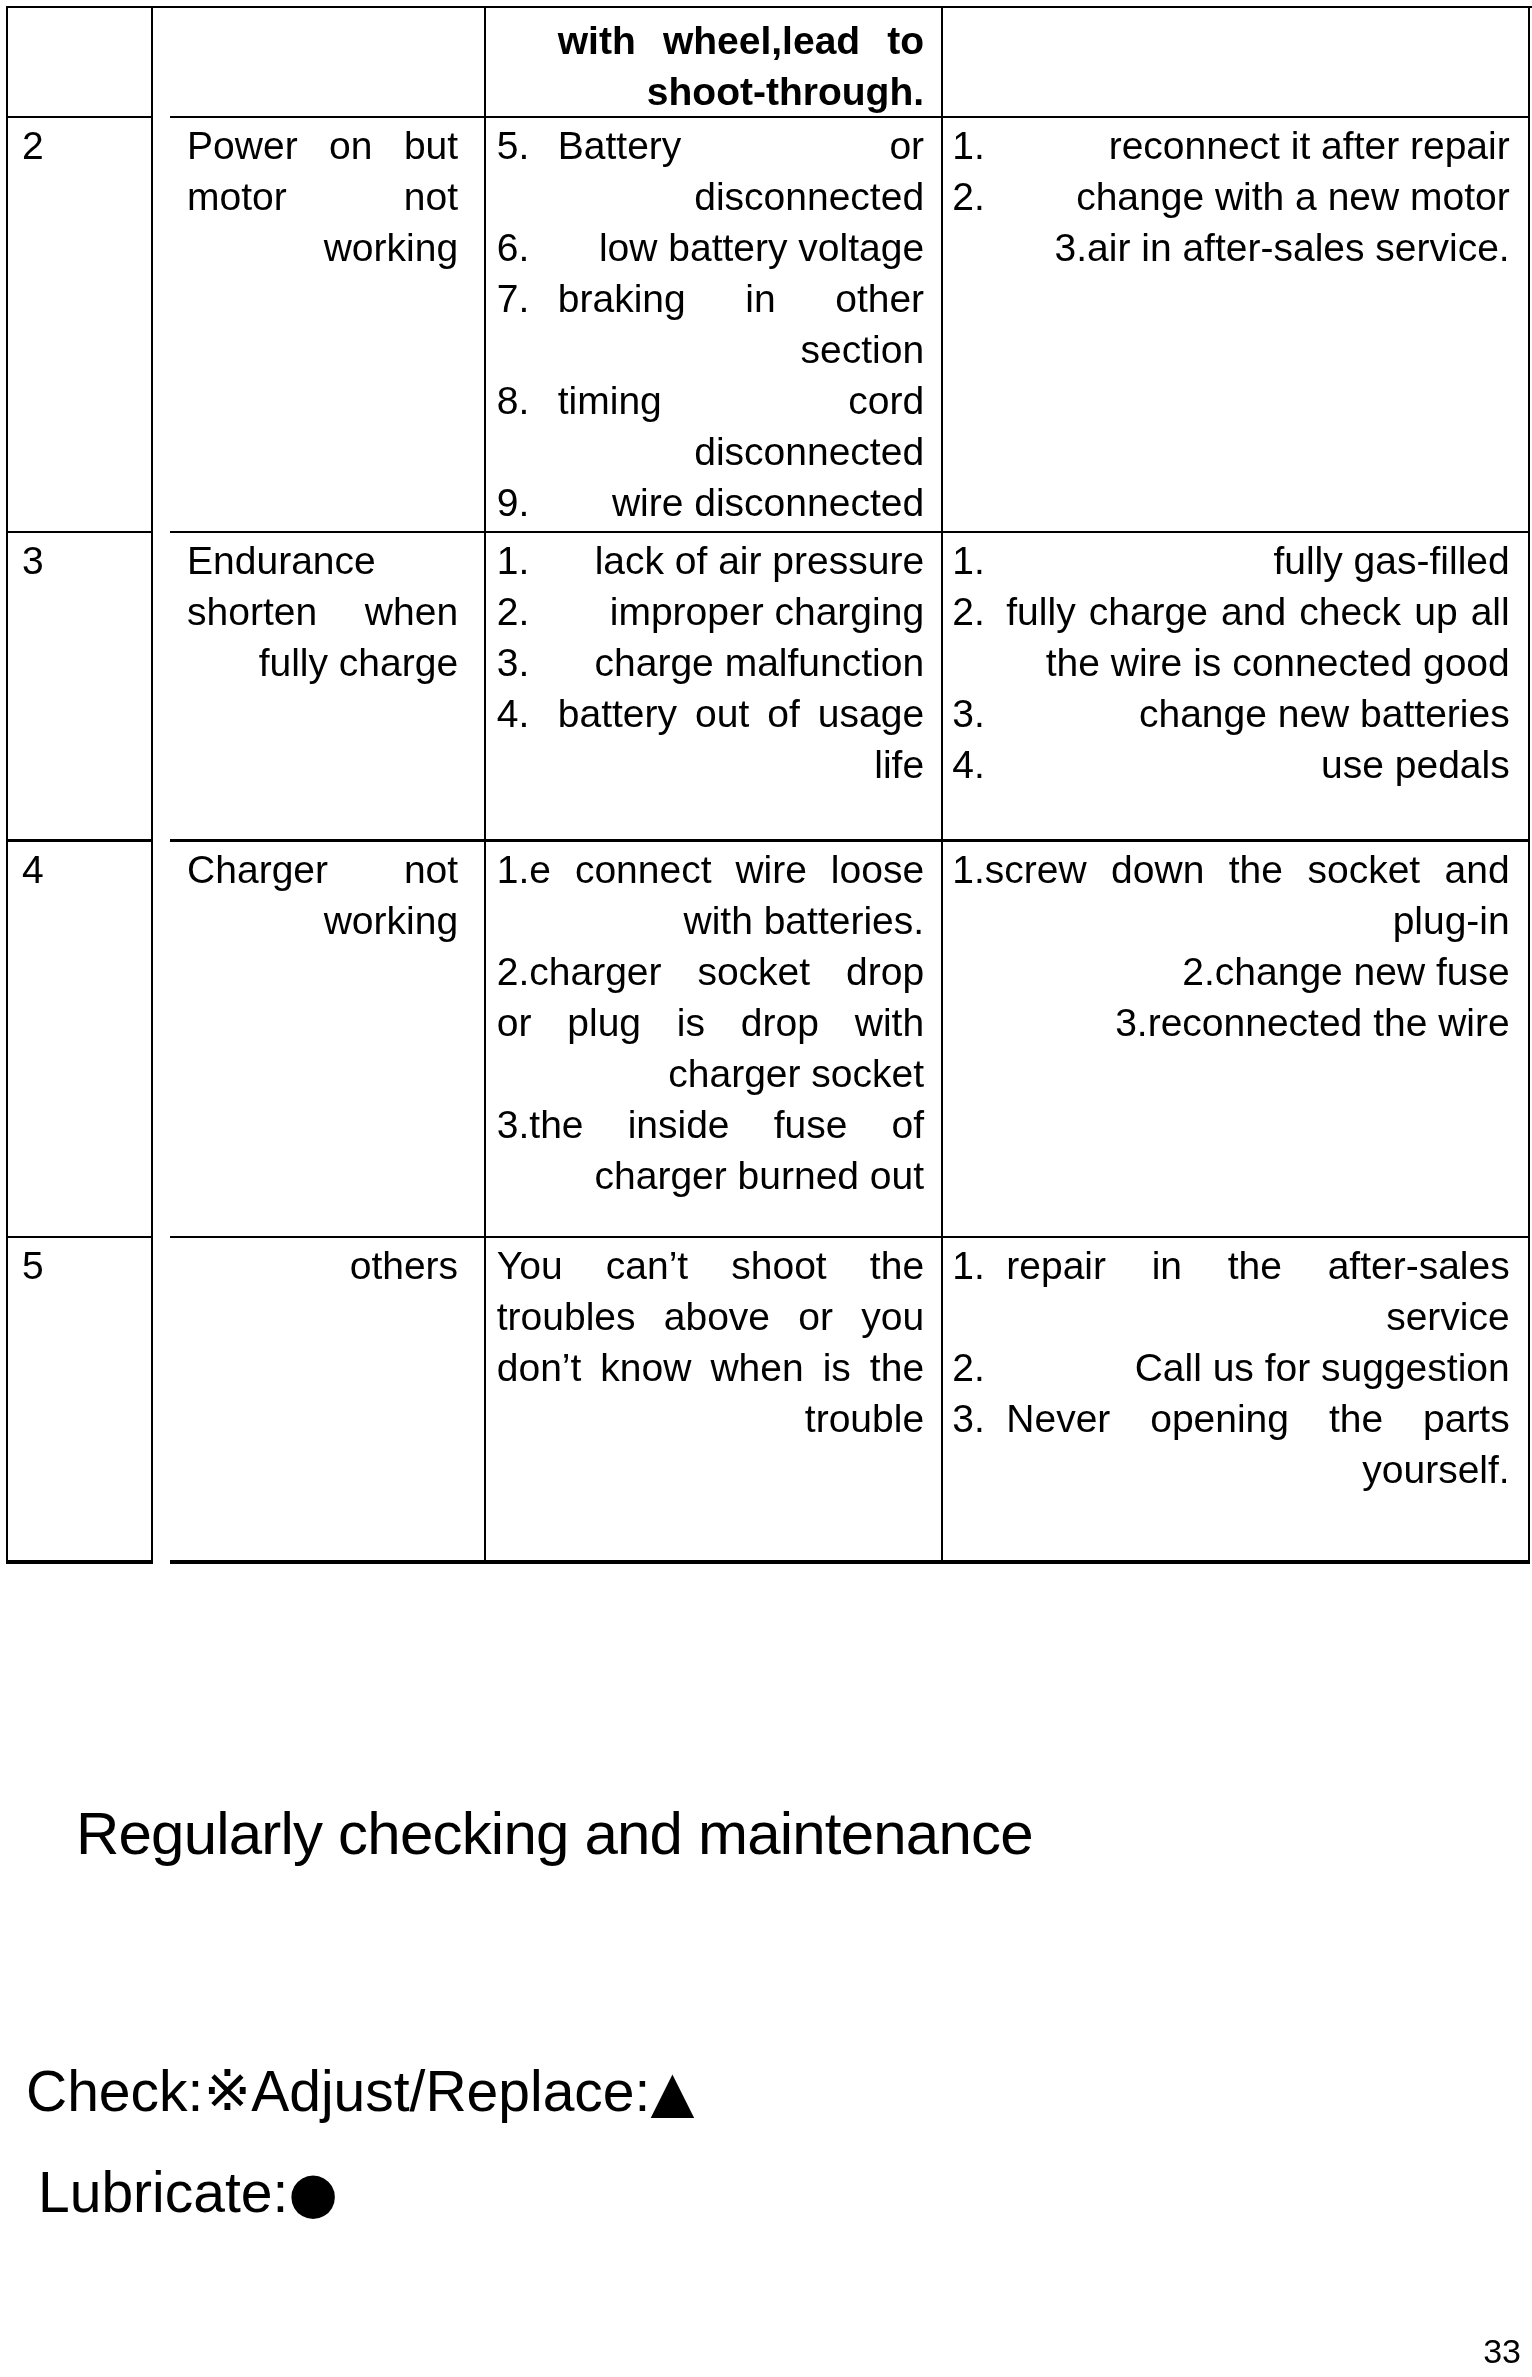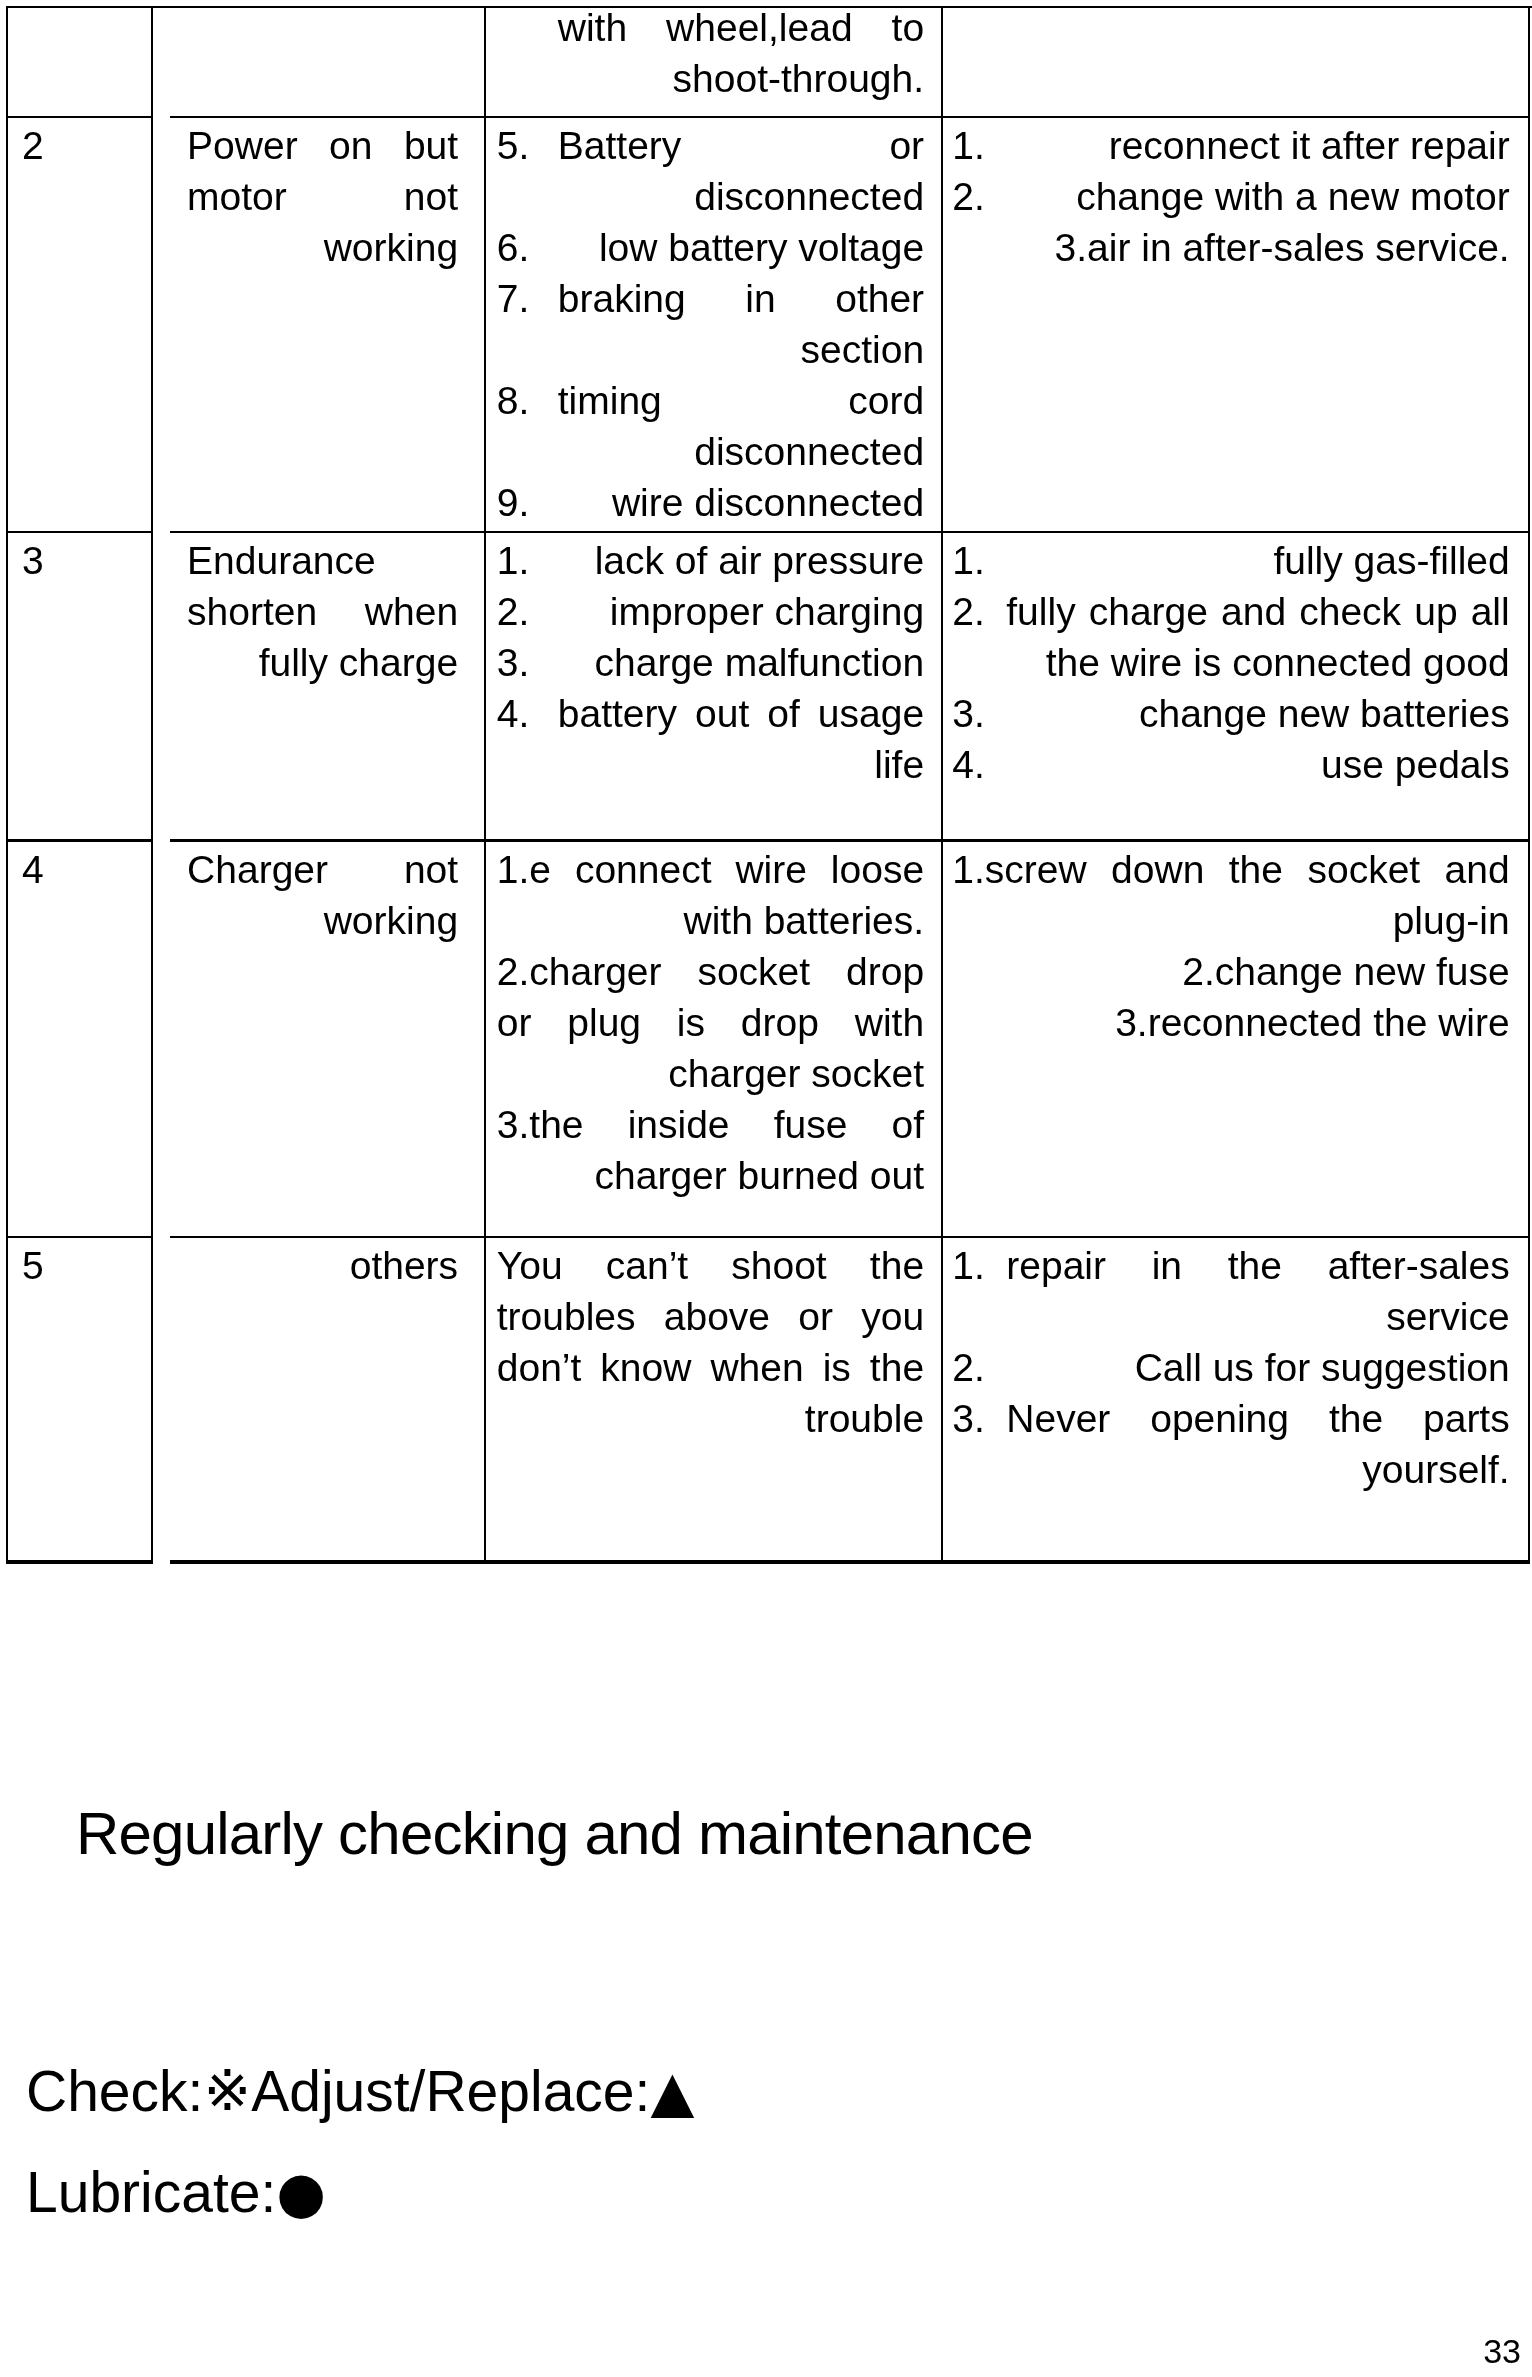--- a/index.html
+++ b/index.html
@@ -37,21 +37,21 @@
     overflow: hidden;
   }
   
   .cell.r2 { border-bottom-width: 3.8px; }
   .cell.r4 { border-bottom-width: 4.6px; }
 
   .cell.c0 { padding: 1.5px 4.6px 0 13.8px; }
   .cell.c1 { padding: 1.5px 26px 0 17px; margin-left: 17px; }
   .cell.c2 { padding: 1.5px 17px 0 10.7px; }
   .cell.c3 { padding: 1.5px 18.4px 0 9.2px; }
-  .cell.r0.c2 { padding-top: 1px; }
+  .cell.r0.c2 { padding-top: 14px; font-weight: bold; }
   .cell.r0.c2 .item { margin-top: -7.6px; }
 
   .item { display: flex; align-items: flex-start; }
   .num  { flex: 0 0 61px; }
   .c3 .num { flex-basis: 54px; }
   .txt  { flex: 1 1 auto; min-width: 0; }
   .ln   { text-align: right; }
   .ln.j { text-align: justify; text-align-last: justify; }
 
   
@@ -66,21 +66,21 @@
     text-align: center;
   }
   .legend {
     position: absolute;
     left: 26px;
     font-size: 57px;
     font-weight: normal;
     white-space: nowrap;
   }
   .legend.l1 { top: 2058px; }
-  .legend.l2 { top: 2159px; }
+  .legend.l2 { top: 2159px; margin-left: 12px; }
   .sym { font-family: "DejaVu Sans", sans-serif; }
   .pageno {
     position: absolute;
     left: 0;
     top: 2332px;
     width: 1521px;
     text-align: right;
     font-size: 34px;
   }
 </style>

